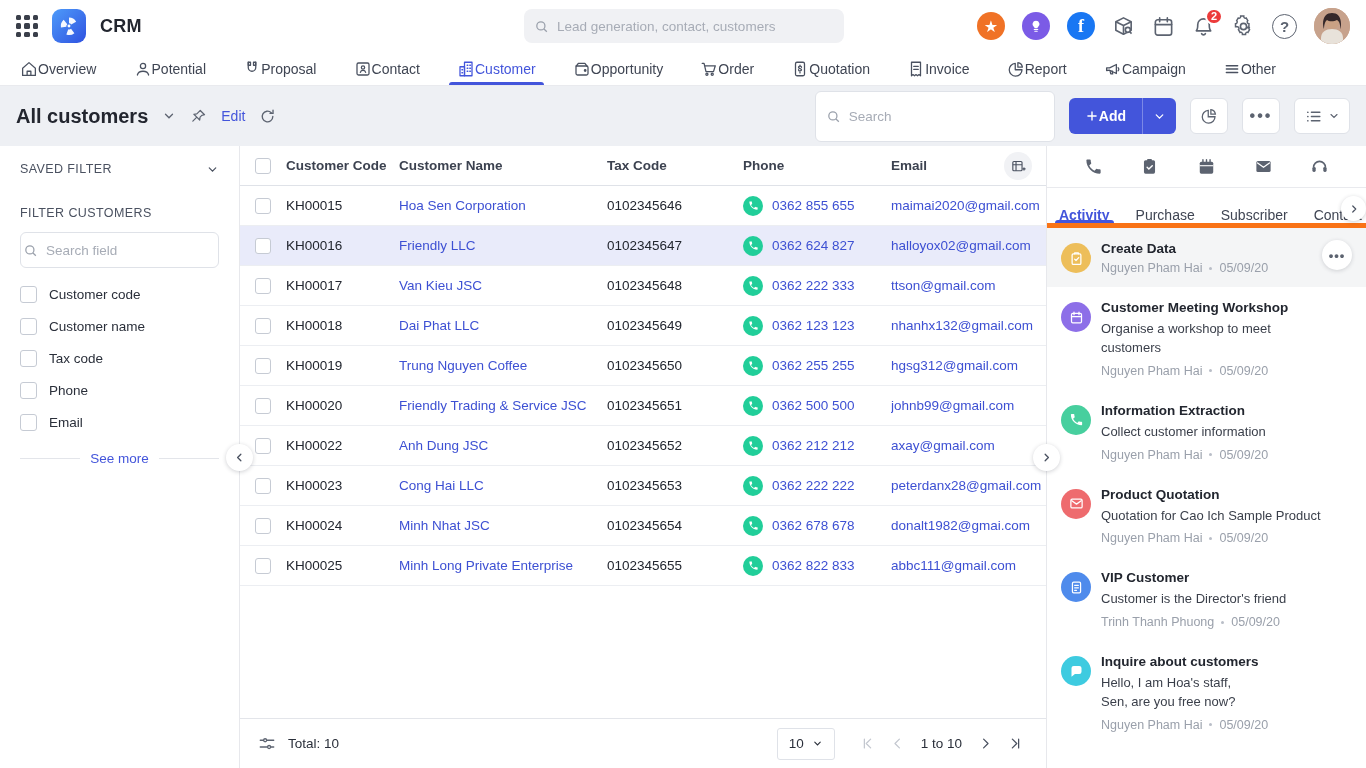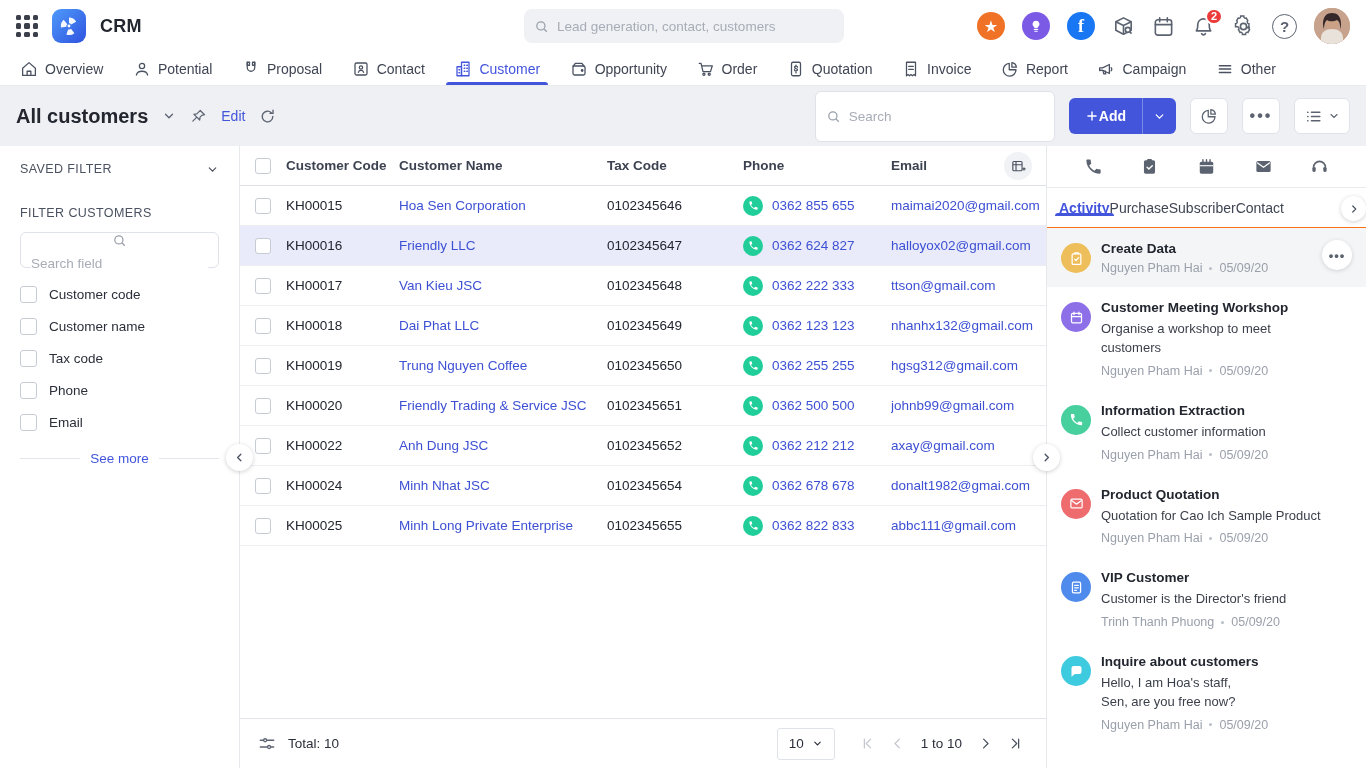--- a/index.html
+++ b/index.html
@@ -19,21 +19,21 @@
   .topbar-search input::placeholder { color:#a7acb6; }
   .topbar-right { margin-left:auto; display:flex; align-items:center; gap:17px; }
   .circ { width:28px; height:28px; border-radius:50%; display:flex; align-items:center; justify-content:center; color:#fff; cursor:pointer; flex:none; }
   .tool { color:#5c6370; cursor:pointer; position:relative; }
   .badge { position:absolute; top:-7px; right:-8px; min-width:17px; height:17px; background:#ec3b3b; color:#fff; font-size:11px; font-weight:bold; border-radius:9px; display:flex; align-items:center; justify-content:center; padding:0 4px; border:2px solid #fff; }
   .help-circ { width:25px; height:25px; border-radius:50%; border:1.8px solid #5c6370; color:#5c6370; font-size:15px; font-weight:bold; display:flex; align-items:center; justify-content:center; }
   .avatar { width:36px; height:36px; border-radius:50%; overflow:hidden; background:#caa58d; cursor:pointer; }
 
   
   .navtabs { height:34px; background:#fff; display:flex; align-items:stretch; padding:0 88px 0 18px; justify-content:space-between; border-bottom:1px solid #e9eaee; }
-  .navtab { display:flex; align-items:center; gap:7px; font-size:14px; color:#3f4553; cursor:pointer; position:relative; padding:0 2px; }
+  .navtab { display:flex; align-items:center; font-size:14px; color:#3f4553; cursor:pointer; position:relative; padding:0 2px; }
   .navtab .nicon { color:#4a5160; }
   .navtab.active { color:#4355db; }
   .navtab.active .nicon { color:#4355db; }
   .navtab.active::after { content:""; position:absolute; left:-6px; right:-6px; bottom:0; height:3px; border-radius:3px 3px 0 0; background:#4355db; }
 
   
   .toolbar { height:60px; display:flex; align-items:center; padding:0 16px; gap:14px; }
   .page-title { font-size:20px; font-weight:bold; color:#23262f; }
   .tb-ico { color:#5c6370; cursor:pointer; }
   .edit-link { color:#4355db; font-size:14px; cursor:pointer; }
@@ -44,21 +44,21 @@
   .add-main { display:flex; align-items:center; gap:0; padding:0 16px; font-size:14px; font-weight:bold; }
   .add-caret { width:34px; display:flex; align-items:center; justify-content:center; border-left:1px solid rgba(255,255,255,.3); }
   .sq-btn { width:38px; height:36px; background:#fff; border:1px solid #dfe2e8; border-radius:6px; display:flex; align-items:center; justify-content:center; color:#5c6370; cursor:pointer; }
   .view-btn { width:56px; height:36px; background:#fff; border:1px solid #dfe2e8; border-radius:6px; display:flex; align-items:center; justify-content:center; gap:6px; color:#5c6370; cursor:pointer; }
 
   
   .main { display:flex; height:622px; position:relative; }
   .sidebar { width:240px; background:#fff; border-right:1px solid #e7e8ec; padding:16px 20px; flex:none; }
   .sb-row { display:flex; align-items:center; justify-content:space-between; color:#4a5160; font-size:12.5px; letter-spacing:.4px; margin-bottom:6px; cursor:pointer; }
   .sb-head { color:#4a5160; font-size:12.5px; letter-spacing:.4px; margin:30px 0 12px; }
-  .sb-search { height:36px; border:1px solid #dfe2e8; border-radius:6px; display:flex; align-items:center; gap:8px; padding:0 10px; color:#9aa0ab; margin-bottom:18px;flex-direction:column; }
+  .sb-search { height:36px; border:1px solid #dfe2e8; border-radius:6px; display:flex; align-items:center; gap:8px; padding:0 2px; color:#9aa0ab; margin-bottom:18px; }
   .sb-search input { border:0; outline:none; font-size:13.5px; width:100%; font-family:inherit; }
   .sb-search input::placeholder { color:#a7acb6; }
   .filter-item { display:flex; align-items:center; gap:12px; margin-bottom:15px; font-size:13.5px; color:#2a2f3a; cursor:pointer; }
   .cbx { width:17px; height:17px; border:1.5px solid #c6cbd4; border-radius:3px; background:#fff; flex:none; }
   .see-more { display:flex; align-items:center; gap:10px; margin-top:20px; }
   .see-more .line { flex:1; height:1px; background:#e3e5ea; }
   .see-more span { color:#4355db; font-size:13.5px; cursor:pointer; }
 
   
   .tablewrap { width:806px; background:#fff; display:flex; flex-direction:column; flex:none; position:relative; }
@@ -78,21 +78,21 @@
   .pgbtn { width:26px; height:26px; display:flex; align-items:center; justify-content:center; cursor:pointer; color:#4a5160; }
   .pgbtn.dis { color:#c3c7cf; }
   .pgrange { font-size:13.5px; color:#2a2f3a; padding:0 6px; }
   .edge-arrow { position:absolute; top:298px; width:27px; height:27px; background:#fff; border-radius:50%; box-shadow:0 1px 4px rgba(40,44,60,.22); display:flex; align-items:center; justify-content:center; color:#4a5160; cursor:pointer; z-index:5; }
   .edge-left { left:-14px; } .edge-right { right:-14px; }
 
   
   .rightpanel { flex:1; background:#fff; border-left:1px solid #e7e8ec; display:flex; flex-direction:column; overflow:hidden; }
   .rp-icons { height:42px; border-bottom:1px solid #e9eaee; display:flex; align-items:center; justify-content:space-around; padding:0 18px; color:#5f6673; flex:none; }
   .rp-icons .tool { cursor:pointer; }
-  .rp-tabs { height:40px; border-bottom:1px solid #f97316; display:flex; align-items:center; padding:0 12px; flex:none; position:relative; }
+  .rp-tabs { height:40px; border-bottom:5px solid #f97316; display:flex; align-items:flex-end; gap:26px; padding:0 12px; flex:none; position:relative; }
   .rp-tab { display:flex; align-items:center; font-size:14px; color:#3f4553; cursor:pointer; position:relative; white-space:nowrap; }
   .rp-tab.active { color:#4355db; font-weight:bold; }
   .rp-tab.active::after { content:""; position:absolute; left:-4px; right:-4px; bottom:0; height:3px; background:#4355db; border-radius:3px 3px 0 0; }
   .rp-chev { position:absolute; right:0; top:8px; width:25px; height:25px; background:#fff; border-radius:50%; box-shadow:0 1px 4px rgba(40,44,60,.22); display:flex; align-items:center; justify-content:center; color:#4a5160; cursor:pointer; }
   .feed { flex:1; overflow:hidden; }
   .act { display:flex; gap:10px; padding:13px 14px 12px; position:relative; }
   .act.hl { background:#f4f5f6; }
   .act-ico { width:30px; height:30px; border-radius:50%; display:flex; align-items:center; justify-content:center; color:#fff; flex:none; margin-top:2px; }
   .act-body { flex:1; min-width:0; padding-right:26px; }
   .act-title { font-size:13.5px; font-weight:bold; color:#22262f; margin-bottom:5px; }
@@ -547,20 +547,37 @@
               </svg>
             </span>
             <span>0362 212 212</span>
           </span>
           <span class="cell-email">axay@gmail.com</span>
         </div>
         <div class="trow">
           <span class="cbc">
             <span class="cbx"></span>
           </span>
+          <span class="cell-code">KH00023</span>
+          <span class="cell-name">Cong Hai LLC</span>
+          <span class="cell-tax">0102345653</span>
+          <span class="cell-phone">
+            <span class="phone-dot">
+              <svg width="11" height="11" viewBox="0 0 24 24" fill="#fff">
+                <path d="M6.6 10.8c1.5 2.9 3.8 5.2 6.6 6.6l2.2-2.2c.3-.3.7-.4 1-.2 1.1.4 2.4.6 3.6.6.6 0 1 .4 1 1V20c0 .6-.4 1-1 1C10.6 21 3 13.4 3 4c0-.6.4-1 1-1h3.5c.6 0 1 .4 1 1 0 1.3.2 2.5.6 3.6.1.3 0 .7-.2 1z"></path>
+              </svg>
+            </span>
+            <span>0362 222 222</span>
+          </span>
+          <span class="cell-email">peterdanx28@gmail.com</span>
+        </div>
+        <div class="trow">
+          <span class="cbc">
+            <span class="cbx"></span>
+          </span>
           <span class="cell-code">KH00024</span>
           <span class="cell-name">Minh Nhat JSC</span>
           <span class="cell-tax">0102345654</span>
           <span class="cell-phone">
             <span class="phone-dot">
               <svg width="11" height="11" viewBox="0 0 24 24" fill="#fff">
                 <path d="M6.6 10.8c1.5 2.9 3.8 5.2 6.6 6.6l2.2-2.2c.3-.3.7-.4 1-.2 1.1.4 2.4.6 3.6.6.6 0 1 .4 1 1V20c0 .6-.4 1-1 1C10.6 21 3 13.4 3 4c0-.6.4-1 1-1h3.5c.6 0 1 .4 1 1 0 1.3.2 2.5.6 3.6.1.3 0 .7-.2 1z"></path>
               </svg>
             </span>
             <span>0362 678 678</span>

